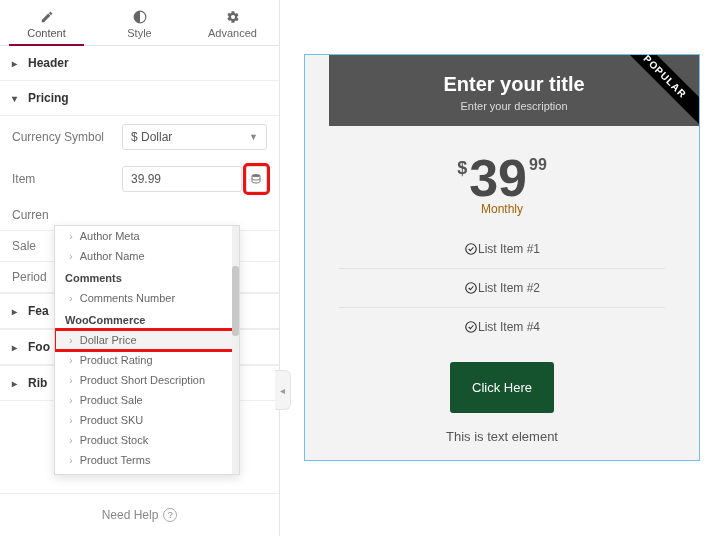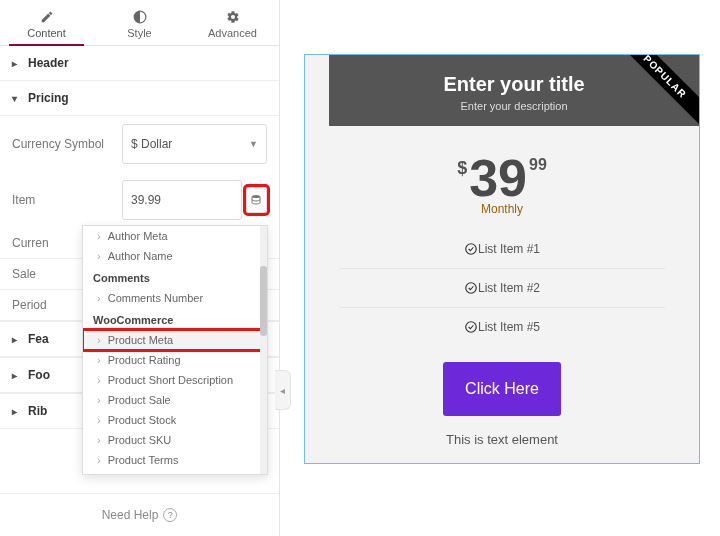--- a/index.html
+++ b/index.html
@@ -16,29 +16,29 @@
   .tab.active { color: #555; }
   .tab.active::after { content: ""; position: absolute; left: 10%; right: 10%; bottom: -1px; height: 2px; background: #93003a; }
   .tab svg { width: 14px; height: 14px; fill: #666; display: block; margin: 0 auto 3px; }
   .sections { flex: 1; overflow: hidden; font-size: 12px; color: #444; }
   .sec-head { display: flex; align-items: center; padding: 10px 12px; border-bottom: 1px solid #eee; font-weight: 700; color: #333; cursor: pointer; }
   .sec-head .chev { width: 10px; display: inline-block; margin-right: 6px; font-size: 10px; color: #555; }
   .fields { padding: 0 12px; }
   .field-row { display: flex; align-items: center; padding: 8px 0; color: #777; font-size: 12px; }
   .field-row .label { width: 110px; }
   .field-row .control { flex: 1; display: flex; align-items: center; gap: 4px; }
-  .select, .text-input { height: 40px; border: 1px solid #ddd; border-radius: 3px; background: #fff; font-size: 12px; color: #555; padding: 0 8px; width: 100%; }
+  .select, .text-input { height: 26px; border: 1px solid #ddd; border-radius: 3px; background: #fff; font-size: 12px; color: #555; padding: 0 8px; width: 100%; }
   .select { display: flex; align-items: center; justify-content: space-between; cursor: pointer; }
   .select .caret { font-size: 9px; color: #888; }
   .dyn-btn { width: 26px; height: 26px; border: 1px solid #ddd; border-radius: 3px; display: flex; align-items: center; justify-content: center; cursor: pointer; background: #fff; }
   .dyn-btn svg { width: 12px; height: 12px; fill: #777; }
   .highlight-box { outline: 3px solid #e11; outline-offset: 0; border-radius: 2px; }
   .partial-label { padding: 8px 12px; color: #777; font-size: 12px; border-bottom: 1px solid #eee; }
   
-  .dropdown { position: absolute; left: 54px; width: 186px; top: 225px; background: #fff; border: 1px solid #ddd; box-shadow: 0 3px 10px rgba(0,0,0,.12); z-index: 30; font-size: 11px; color: #666; max-height: 250px; overflow: hidden; margin-left: 28px; }
+  .dropdown { position: absolute; left: 54px; width: 186px; top: 225px; background: #fff; border: 1px solid #ddd; box-shadow: 0 3px 10px rgba(0,0,0,.12); z-index: 30; font-size: 11px; color: #666; max-height: 250px; overflow: hidden; }
   .dropdown .scroll { position: absolute; right: 0; top: 0; bottom: 0; width: 7px; background: #f0f0f0; }
   .dropdown .scroll .thumb { position: absolute; right: 0; top: 40px; width: 7px; height: 70px; background: #c8c8c8; border-radius: 3px; }
   .dd-item { padding: 4px 10px 4px 14px; cursor: pointer; white-space: nowrap; }
   .dd-item::before { content: "› "; color: #aaa; letter-spacing: 2px; }
   .dd-group { padding: 6px 10px 4px; font-weight: 700; color: #444; }
   .dd-item.highlight { background:#f3f3f3; position: relative; }
   .dd-item.highlight::after { content:""; position:absolute; left:-2px; right:auto; top:-2px; bottom:-2px; width: calc(100% - 8px); border:3px solid #e11; pointer-events:none; }
   .need-help { text-align: center; font-size: 12px; color: #888; padding: 14px 0; border-top: 1px solid #eee; display: flex; align-items: center; justify-content: center; gap: 5px; cursor: pointer; margin-top: auto; }
   .need-help .q { display:inline-flex; width:14px; height:14px; border:1px solid #aaa; border-radius:50%; align-items:center; justify-content:center; font-size:9px; }
   .sec-head.collapsed { border-top: 1px solid #eee; }
@@ -55,21 +55,21 @@
   .cur { font-size: 18px; font-weight: 700; margin-top: 6px; margin-right: 2px; }
   .amount { font-size: 52px; font-weight: 800; line-height: 1; color: #4a4a4a; }
   .cents { font-size: 16px; font-weight: 700; margin-top: 4px; margin-left: 2px; }
   .period { font-size: 12px; color: #a16207; margin-top: -2px; }
   .features { padding: 10px 34px 6px; }
   .feat { display:flex; align-items:center; justify-content:center; padding: 12px 0; border-bottom:1px solid #e3e3e3; font-size:12px; color:#555; }
   .feat:last-child { border-bottom:none; }
   .chk { width:14px; height:14px; }
   .chk svg { width:14px; height:14px; stroke:#333; fill:none; stroke-width:2; }
   .cta-wrap { text-align:center; padding: 10px 0 6px; }
-  .cta { display:inline-block; background:#6d28d9; color:#fff; font-size:16px; padding:18px 22px; border-radius:3px; cursor:pointer; }
+  .cta { display:inline-block; background:#14532d; color:#fff; font-size:13px; padding:18px 22px; border-radius:3px; cursor:pointer; }
   .foot-text { text-align:center; font-size:13px; color:#555; padding: 10px 0 16px; }
 </style>
 </head>
 <body>
 
 <div class="app">
 
   <div class="panel">
 
 
@@ -155,26 +155,26 @@
       <span>Need Help</span>
       <span class="q">?</span>
     </div>
 
     <div class="dropdown">
       <div class="dd-item">Author Meta</div>
       <div class="dd-item">Author Name</div>
       <div class="dd-group">Comments</div>
       <div class="dd-item">Comments Number</div>
       <div class="dd-group">WooCommerce</div>
-      <div class="dd-item highlight">Product Meta</div>
+      <div class="dd-item highlight">Dollar Price</div>
       <div class="dd-item">Product Rating</div>
       <div class="dd-item">Product Short Description</div>
       <div class="dd-item">Product Sale</div>
+      <div class="dd-item">Product SKU</div>
       <div class="dd-item">Product Stock</div>
-      <div class="dd-item">Product SKU</div>
       <div class="dd-item">Product Terms</div>
       <div class="dd-item">Product Title</div>
       <div class="scroll">
           <div class="thumb"></div>
         </div>
     </div>
 
     <div class="collapse-handle">◂</div>
 
   </div>
@@ -207,21 +207,21 @@
                 <circle cx="12" cy="12" r="9"></circle>
                 <path d="M8 12l3 3 5-6"></path>
               </svg></span>
           <span>List Item #2</span>
         </div>
         <div class="feat">
           <span class="chk"><svg viewBox="0 0 24 24">
                 <circle cx="12" cy="12" r="9"></circle>
                 <path d="M8 12l3 3 5-6"></path>
               </svg></span>
-          <span>List Item #5</span>
+          <span>List Item #4</span>
         </div>
       </div>
       <div class="cta-wrap">
         <div class="cta">Click Here</div>
       </div>
       <div class="foot-text">This is text element</div>
     </div>
   </div>
 
 </div>

